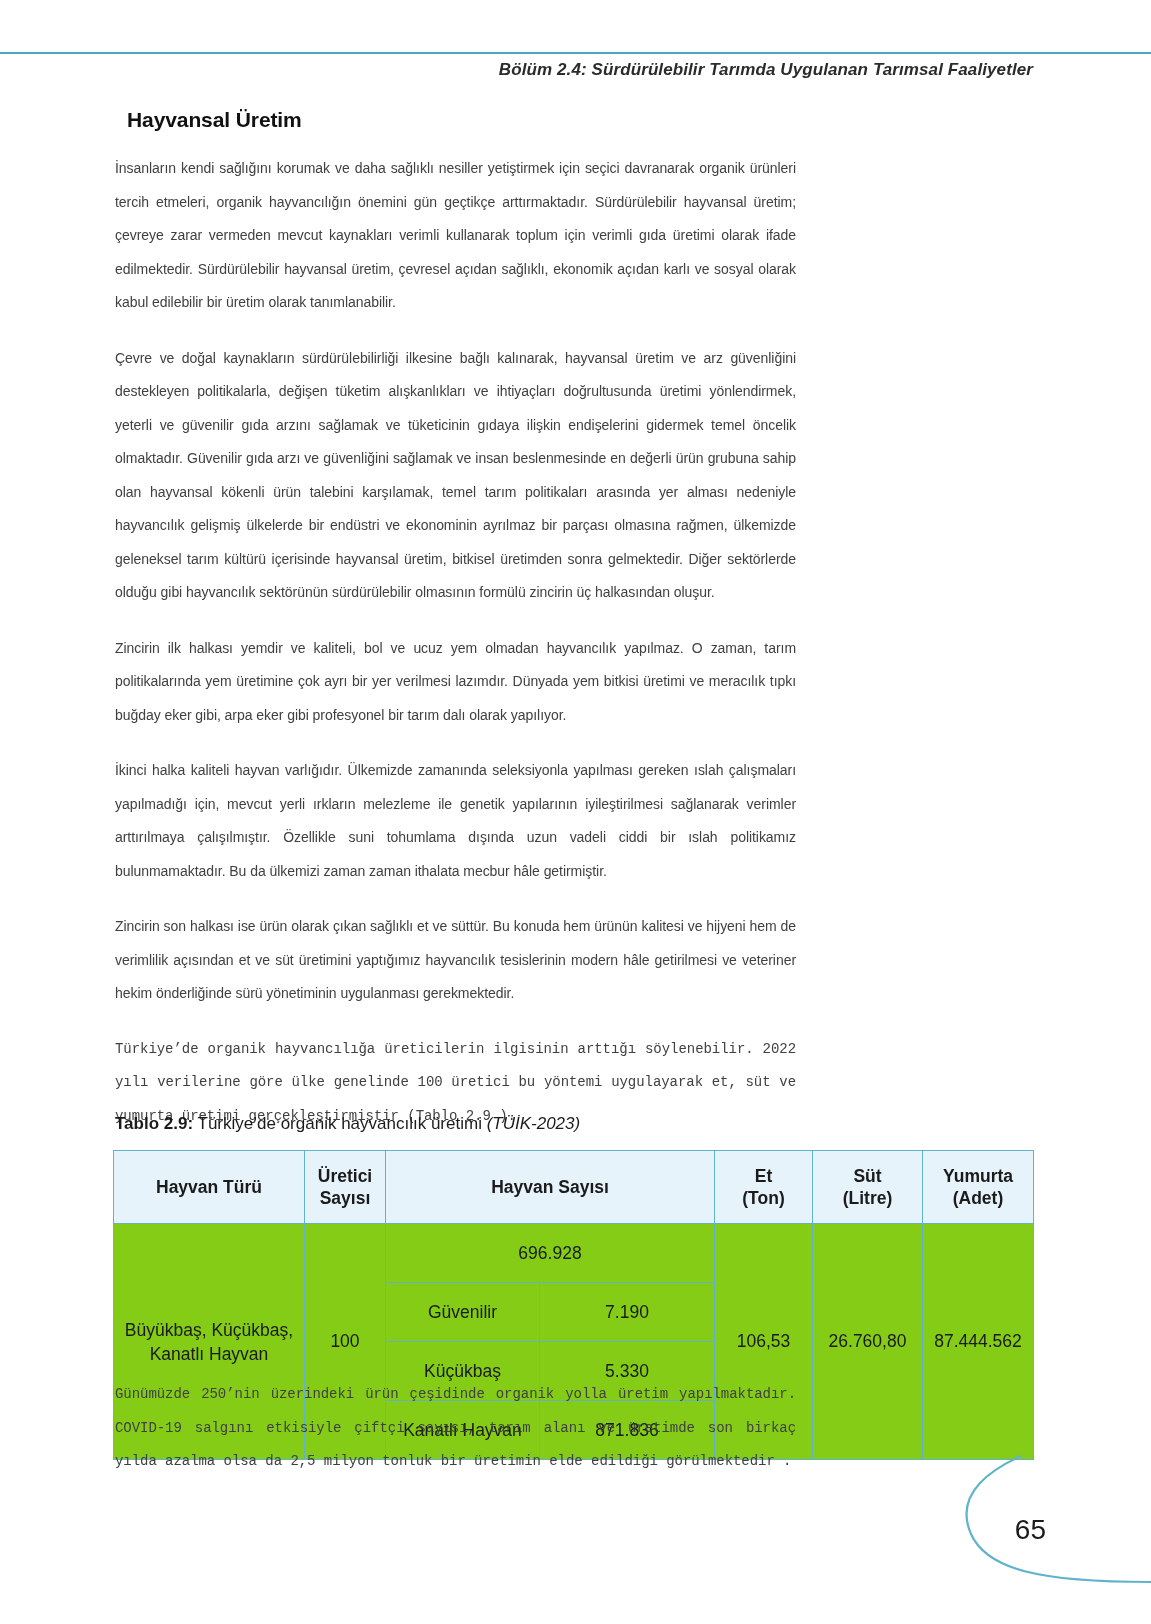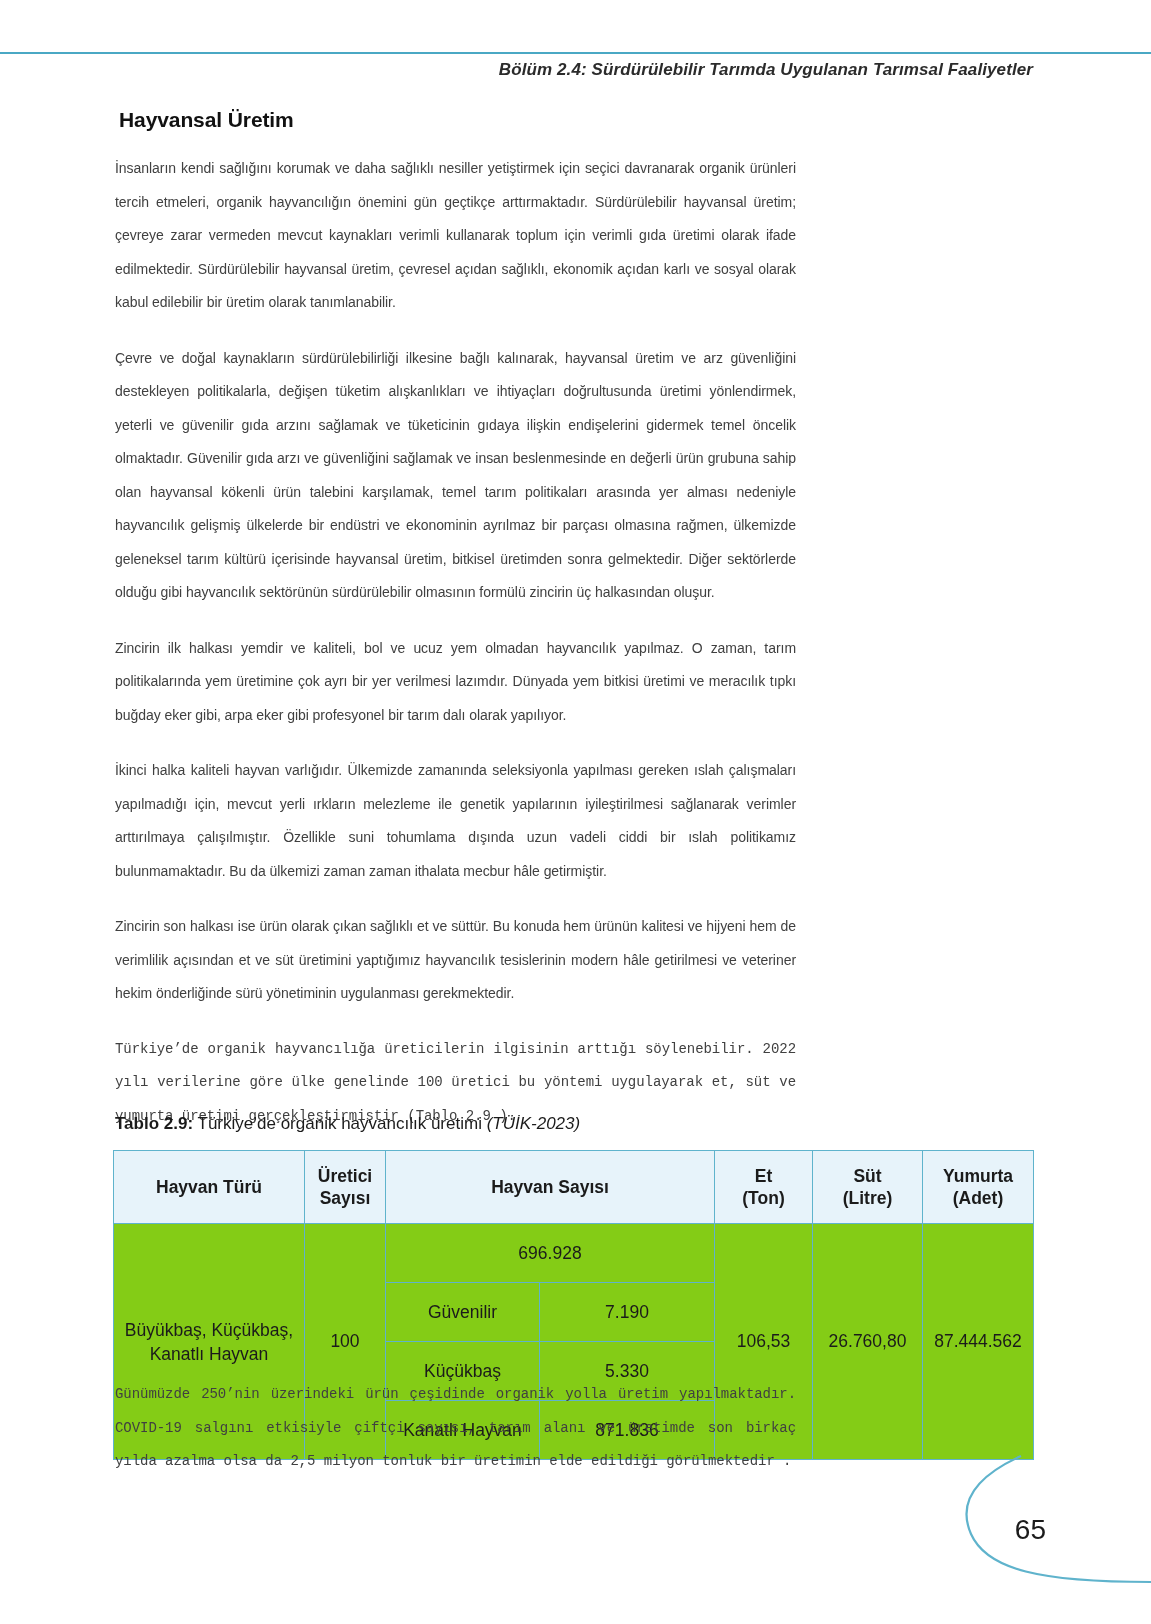--- a/index.html
+++ b/index.html
@@ -48,21 +48,21 @@
   .content {
     position: absolute;
     left: 115px;
     top: 108px;
     width: 681px;
   }
 
   h2.section-title {
     font-size: 21px;
     font-weight: bold;
-    margin: 0 0 20px 4px;
+    margin: 0 0 20px 12px;
     letter-spacing: -0.1px;
     color: #111;
   }
 
   p.body-par {
     margin: 0 0 22px 0;
     font-size: 14px;
     line-height: 33.5px;
     text-align: justify;
     text-justify: inter-word;

